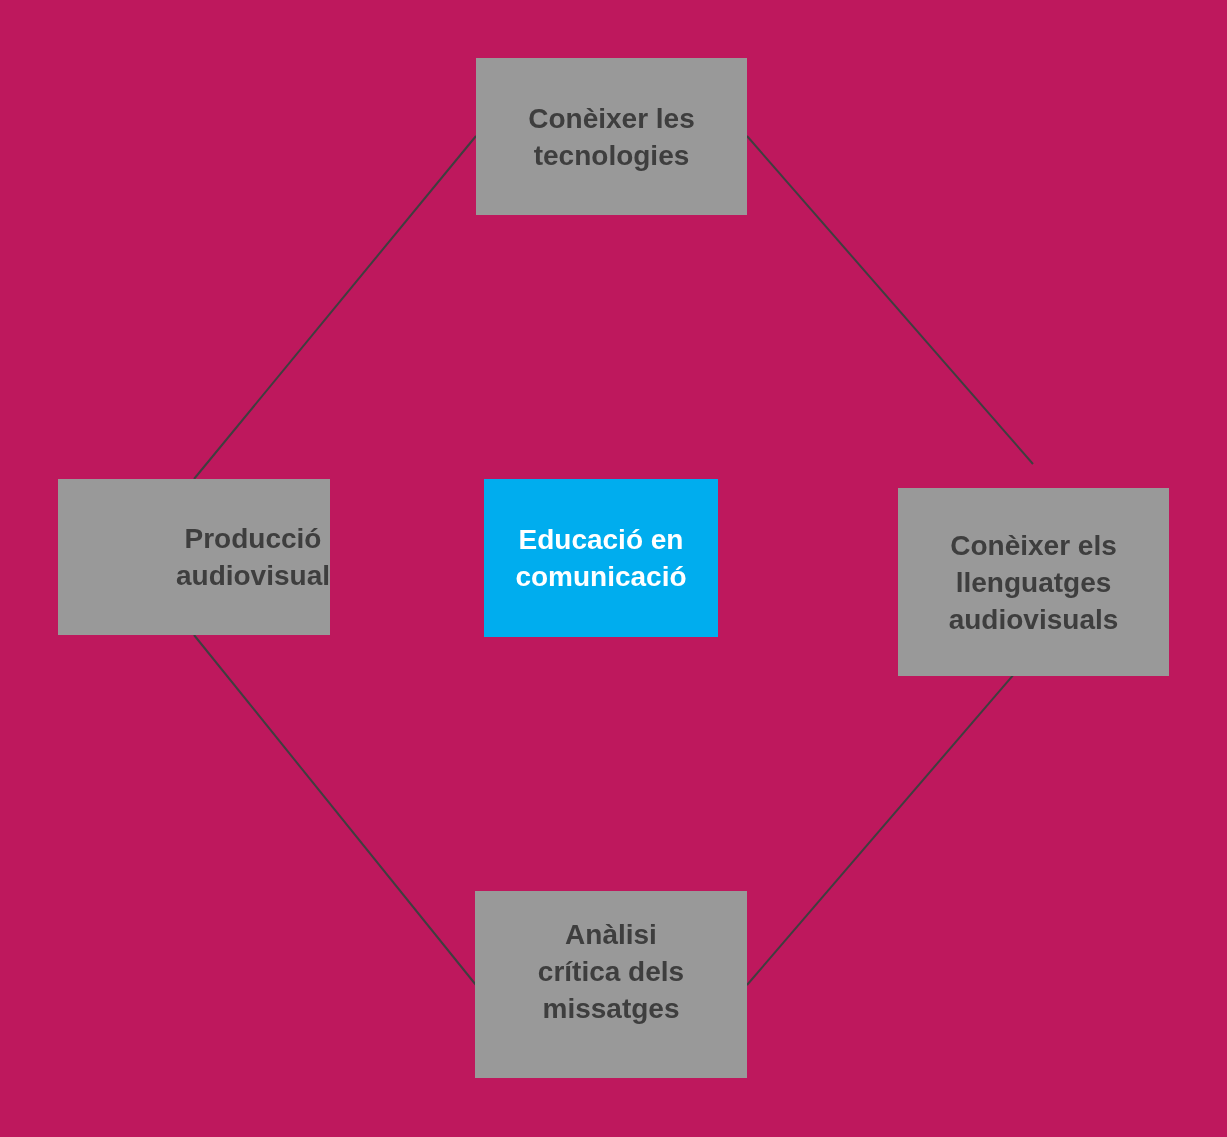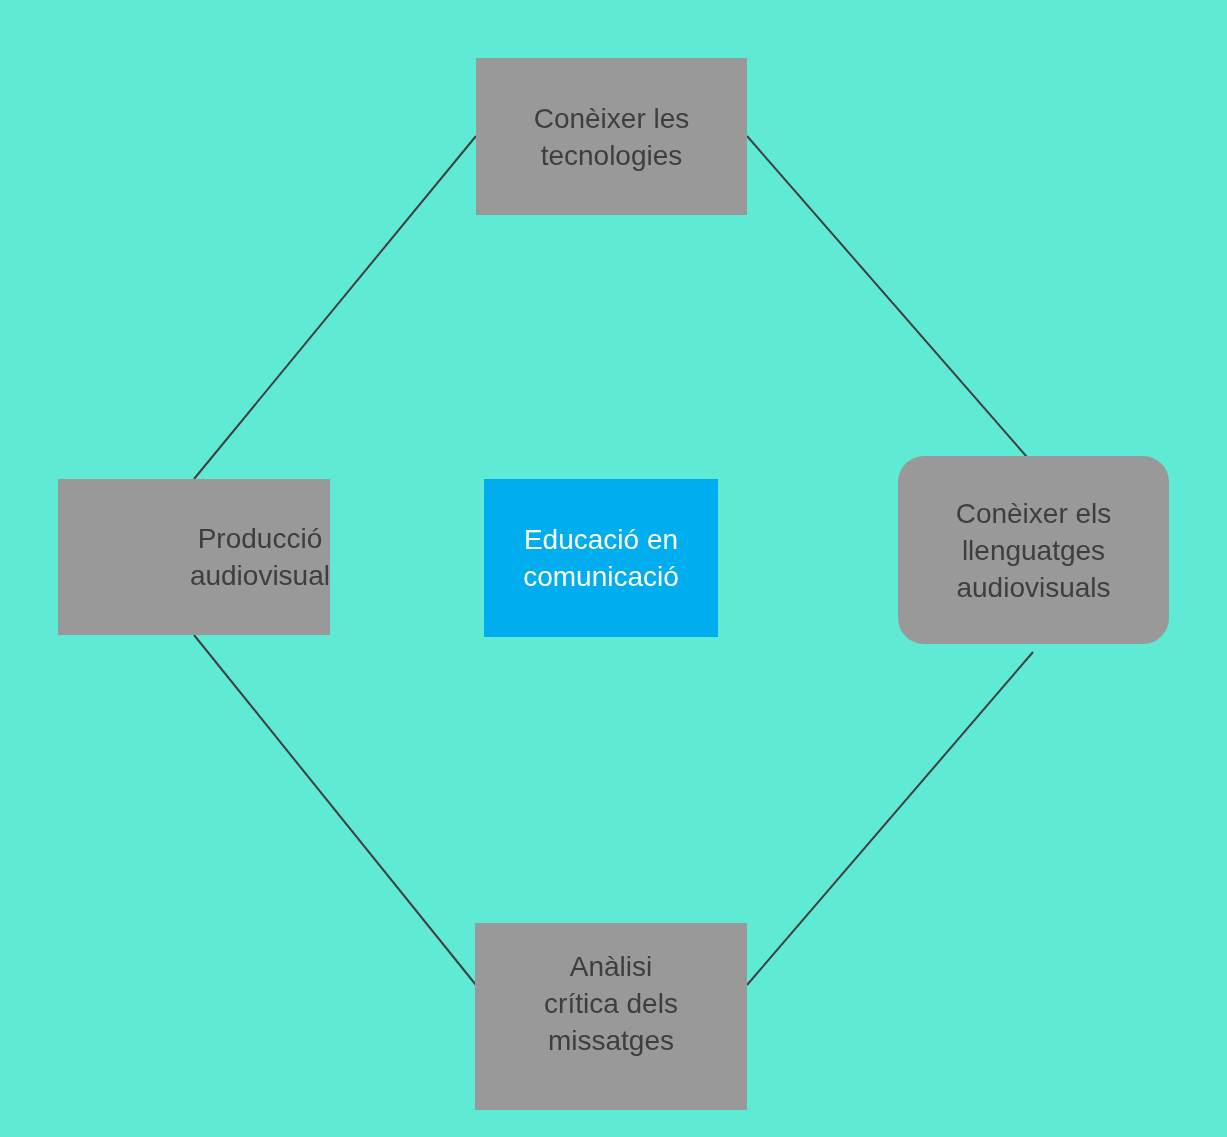--- a/index.html
+++ b/index.html
@@ -34,27 +34,27 @@
     box-sizing: border-box;
     font-size: 28px;
     line-height: 37px;
   }
   .node-label {
     white-space: pre-line;
   }
   .node-center { left: 484px; top: 479px; width: 234px; height: 158px; }
   .node-top    { left: 476px; top: 58px;  width: 271px; height: 157px; }
   .node-left   { left: 58px;  top: 479px; width: 272px; height: 156px; justify-content: flex-end; }
-  .node-right  { left: 898px; top: 456px; width: 271px; height: 188px; border-radius: 26px; }
+  .node-right  { left: 898px; top: 488px; width: 271px; height: 188px; }
   .node-bottom { left: 475px; top: 891px; width: 272px; height: 187px; padding-bottom: 26px; }
 </style>
 </head>
 <body style="background: rgb(203, 203, 203);">
 
-<div class="canvas" style="background: #5eead4;">
+<div class="canvas" style="background: #be185d; font-weight: bold;">
 
   <svg id="connectors" viewBox="0 0 1227 1137" xmlns="http://www.w3.org/2000/svg">
       <line x1="476" y1="136" x2="194" y2="479" stroke="#3F3F3F" stroke-width="2"></line>
       <line x1="747" y1="136" x2="1033" y2="464" stroke="#3F3F3F" stroke-width="2"></line>
       <line x1="194" y1="635" x2="476" y2="985" stroke="#3F3F3F" stroke-width="2"></line>
       <line x1="1033" y1="652" x2="747" y2="985" stroke="#3F3F3F" stroke-width="2"></line>
     </svg>
 
   <div class="node node-top" style="background: rgb(153, 153, 153); color: rgb(62, 62, 62);">
     <span class="node-label">Conèixer les
@@ -70,19 +70,19 @@
     <span class="node-label">Educació en
 comunicació</span>
   </div>
 
   <div class="node node-right" style="background: rgb(153, 153, 153); color: rgb(62, 62, 62);">
     <span class="node-label">Conèixer els
 llenguatges
 audiovisuals</span>
   </div>
 
-  <div class="node node-bottom" style="background: rgb(153, 153, 153); color: rgb(62, 62, 62); margin-top: 32px;">
+  <div class="node node-bottom" style="background: rgb(153, 153, 153); color: rgb(62, 62, 62);">
     <span class="node-label">Anàlisi
 crítica dels
 missatges</span>
   </div>
 
 </div>
 
 </body></html>

